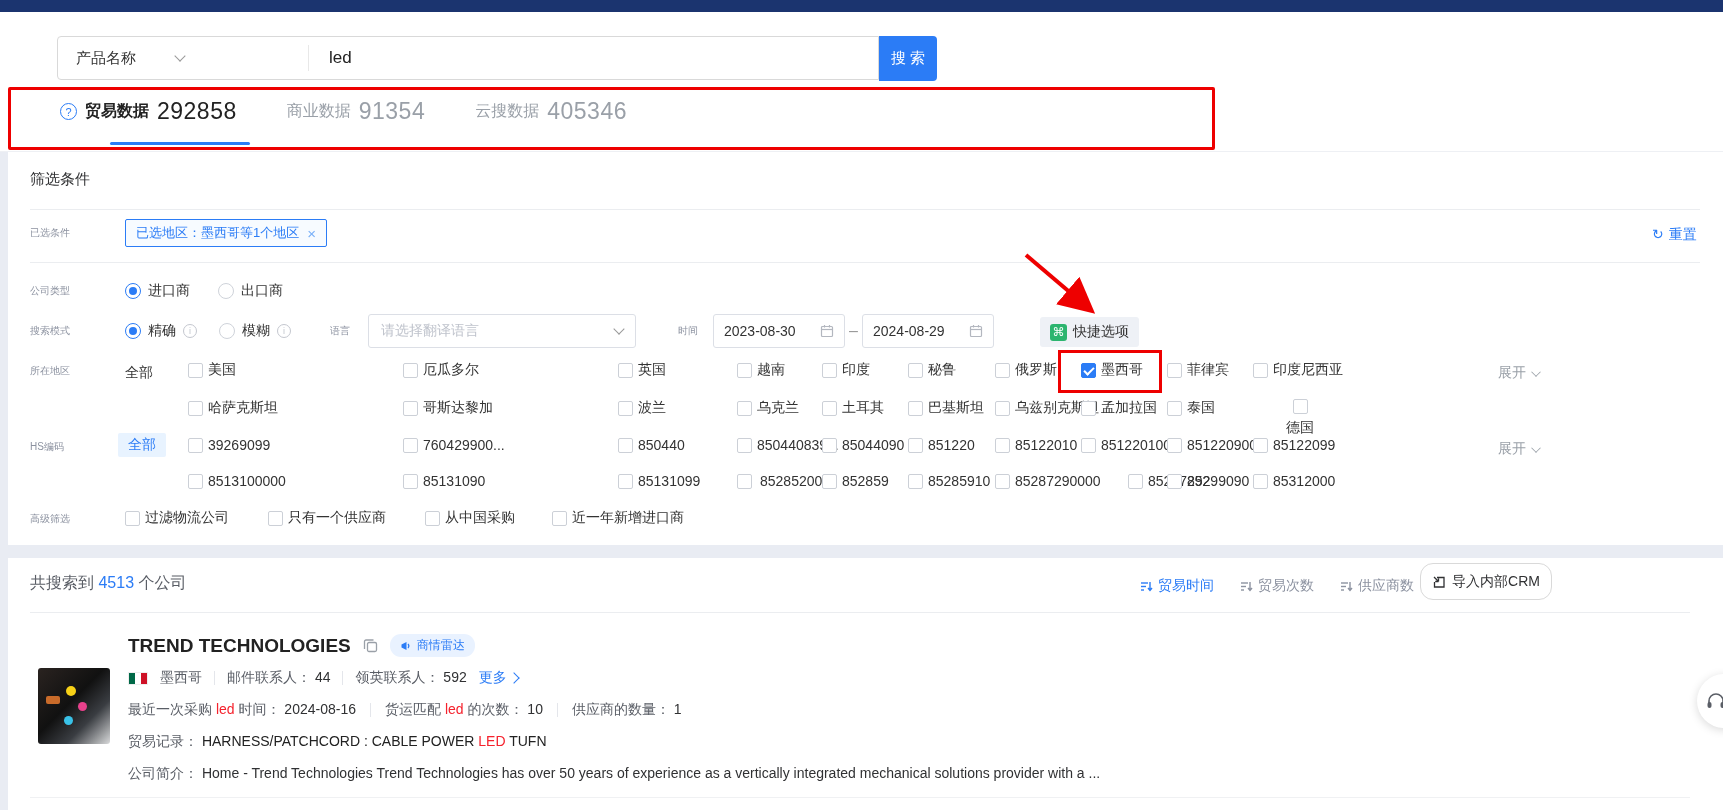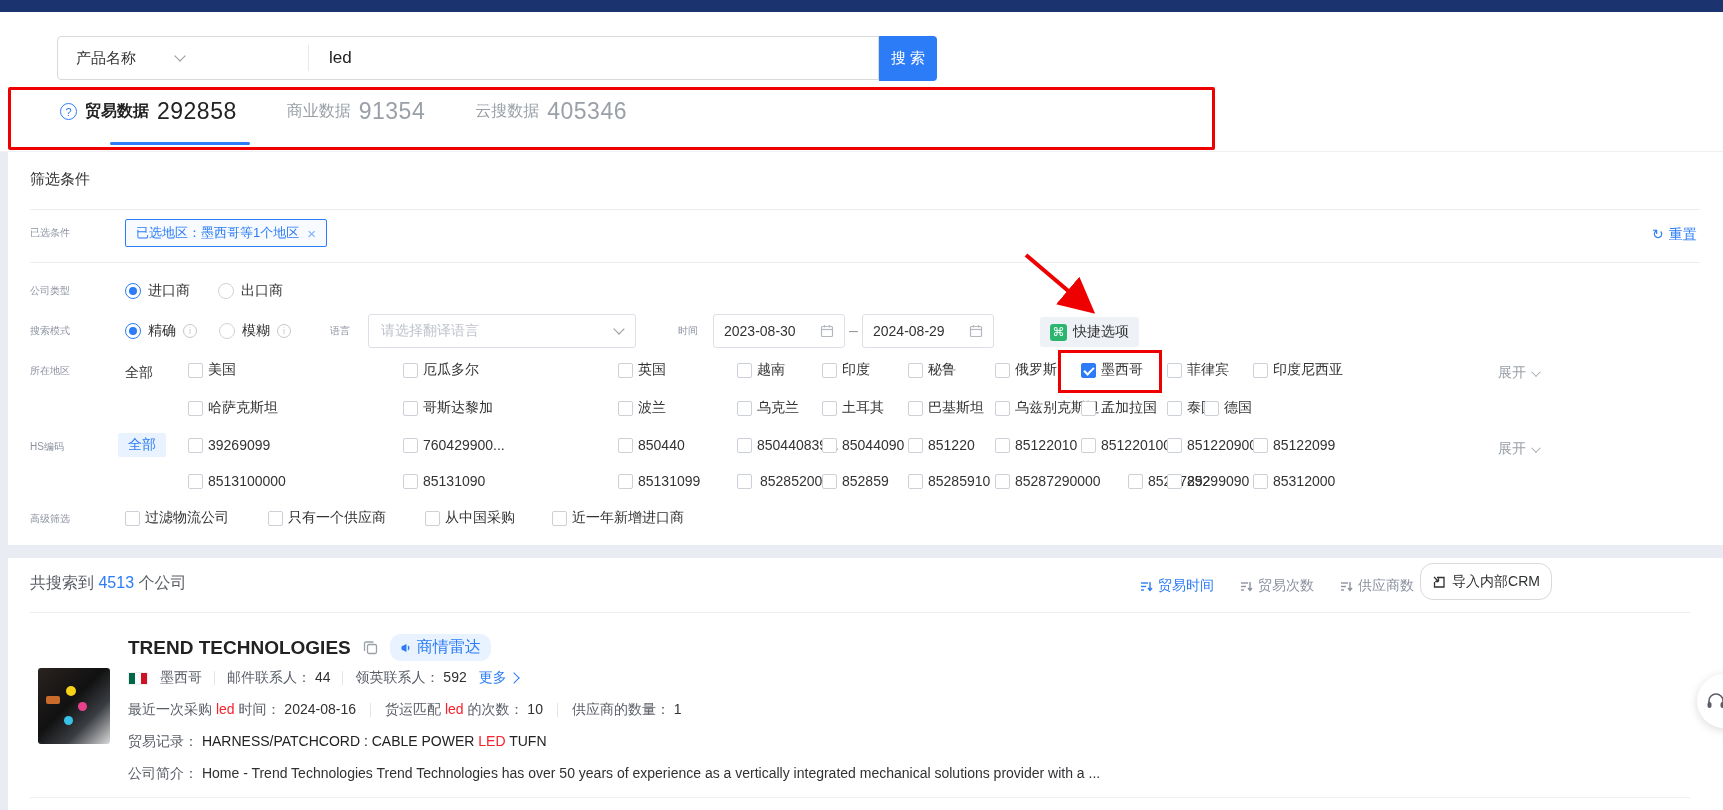--- a/index.html
+++ b/index.html
@@ -100,21 +100,21 @@
     border:1px solid #d9d9d9; border-radius:13px; display:inline-flex; align-items:center; justify-content:center;
     gap:6px; font-size:14px; color:#303133; cursor:pointer; }
 
   .thumb { position:absolute; left:38px; top:668px; width:72px; height:76px; border-radius:3px;
     background:linear-gradient(135deg,#2a2320 0%,#111 45%,#3a3d42 70%,#d9dadb 100%);
     overflow:hidden; cursor:pointer; }
   .thumb i { position:absolute; border-radius:50%; }
   .co-name-row { position:absolute; left:128px; top:634px; display:flex; align-items:center; gap:12px; }
   .co-name { font-size:19px; font-weight:bold; color:#222; cursor:pointer; }
   .badge { display:inline-flex; align-items:center; gap:5px; background:#e9f2ff; color:#2b7cf6;
-    border-radius:11px; font-size:16px; padding:3px 10px; cursor:pointer; }
+    border-radius:11px; font-size:12px; padding:3px 10px; cursor:pointer; }
   .co-info { position:absolute; left:128px; top:669px; display:flex; align-items:center; gap:12px;
     font-size:14px; color:#5a5e66; }
   .vsep { width:1px; height:14px; background:#e4e6eb; }
   .flag { width:20px; height:13px; display:inline-flex; border:1px solid #eee; }
   .flag i { flex:1; } .flag .g{background:#006847;} .flag .w{background:#fff;} .flag .r{background:#ce1126;}
   .more { color:#2b7cf6; cursor:pointer; display:inline-flex; align-items:center; gap:3px; }
   .more .chev { border-color:#2b7cf6; transform:rotate(-45deg); margin-top:0; }
   .co-purchase { position:absolute; left:128px; top:701px; display:flex; align-items:center; gap:14px;
     font-size:14px; color:#5a5e66; }
   .kw { color:#f5222d; }
@@ -307,21 +307,21 @@
         <span>乌兹别克斯坦</span>
       </span>
       <span class="cbitem" style="left: 1081px;">
         <span class="cb"></span>
         <span>孟加拉国</span>
       </span>
       <span class="cbitem" style="left: 1167px;">
         <span class="cb"></span>
         <span>泰国</span>
       </span>
-      <span class="cbitem" style="left: 1204px;">
+      <span class="cbitem" style="left: 1286px; flex-direction: column;">
         <span class="cb"></span>
         <span>德国</span>
       </span>
     </div>
   <div class="expand" style="top:364px;">
     <span>展开</span>
     <span class="chev"></span>
   </div>
 
   <div class="row-label" style="top:440px;">HS编码</div>

